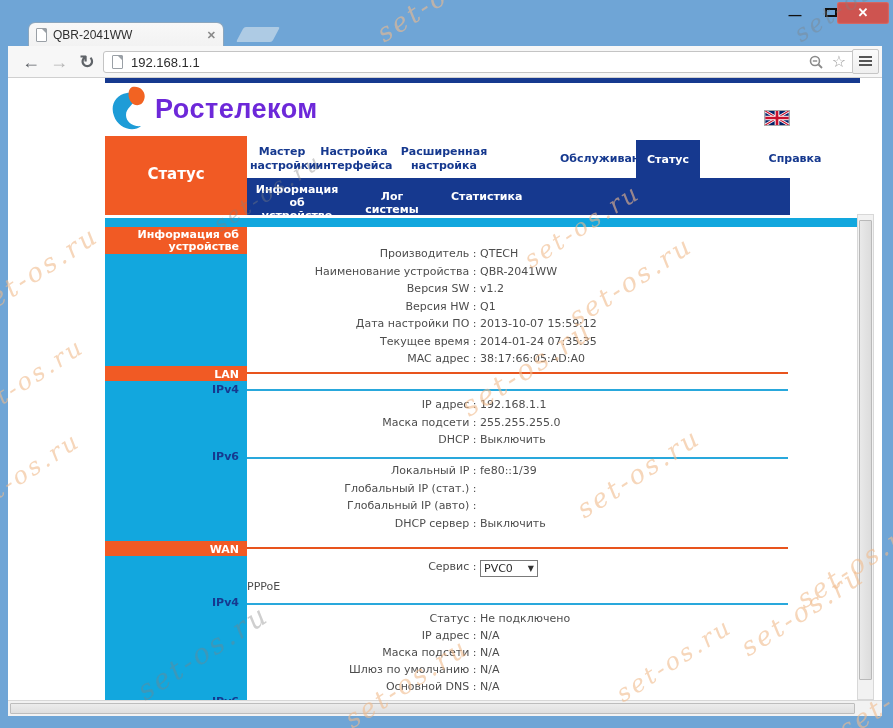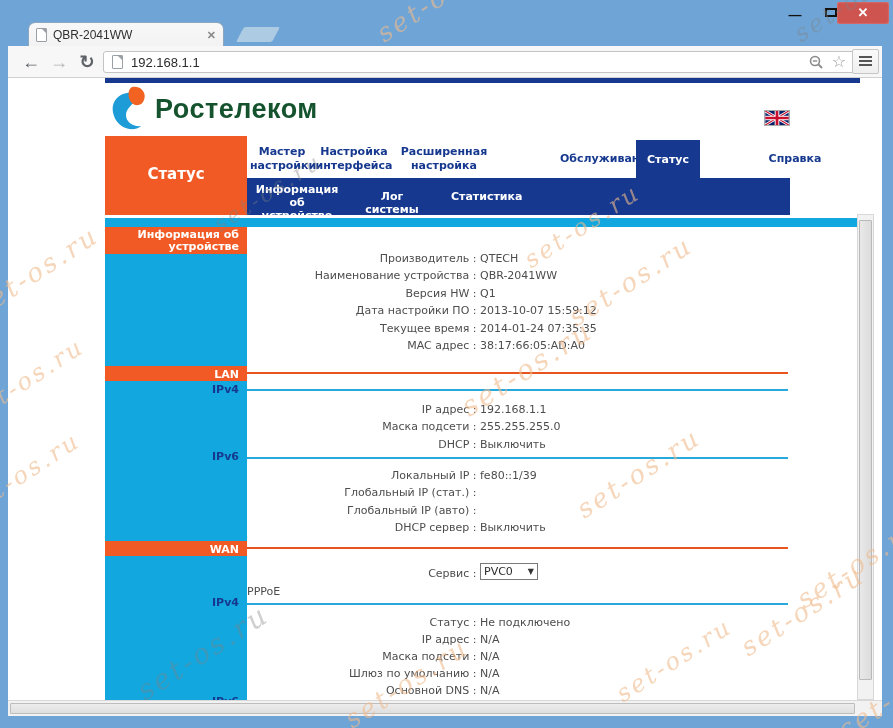--- a/index.html
+++ b/index.html
@@ -35,21 +35,21 @@
   .urlbar { position:absolute; left:95px; top:5px; width:752px; height:22px; background:#fff;
             border:1px solid #C4C4C4; border-radius:3px; display:flex; align-items:center; padding:0 8px; gap:8px; }
   .url-text { flex:1; font-size:13px; color:#2B2B2B; }
   .menu-btn { position:absolute; right:3px; top:3px; width:27px; height:25px; border:1px solid #C6C6C6;
               border-radius:2px; background:linear-gradient(#FBFBFB,#EFEFEF); padding:6px 6px; cursor:pointer; }
   .menu-btn i { display:block; height:2px; background:#555; margin-bottom:2px; }
   
   .viewport { position:absolute; left:8px; top:78px; width:874px; height:622px; background:#fff; overflow:hidden; }
   .topline { position:absolute; left:97px; top:0; width:755px; height:5px; background:#16398F; }
   .logo { position:absolute; left:100px; top:8px; display:flex; align-items:center; gap:7px; }
-  .logo-text { font-size:27px; font-weight:bold; color:#14532d; letter-spacing:0.5px; }
+  .logo-text { font-size:27px; font-weight:bold; color:#6d28d9; letter-spacing:0.5px; }
   .flag { position:absolute; left:756px; top:32px; width:26px; height:16px; border:1px solid #AAA; }
   
   .nav-item { position:absolute; top:62px; height:38px; font-size:11px; font-weight:bold; color:#16398F;
               text-align:center; line-height:14px; padding-top:5px; cursor:pointer;
               font-family:"DejaVu Sans", sans-serif; }
   .nav-item.active { background:#16398F; color:#fff; height:75px; padding-top:13px; }
   .subnav { position:absolute; left:239px; top:100px; width:543px; height:37px; background:#16398F; }
   .subnav-item { position:absolute; color:#fff; font-size:11px; font-weight:bold; text-align:center;
                  cursor:pointer; font-family:"DejaVu Sans", sans-serif; line-height:13px; }
   .cyanband { position:absolute; left:97px; top:140px; width:753px; height:9px; background:#12A7DE; }
@@ -58,21 +58,21 @@
   .sb-orange { position:absolute; left:0; width:142px; background:#F15A24; color:#fff; font-weight:bold;
                font-size:11px; text-align:right; padding:2px 8px 0 0; font-family:"DejaVu Sans", sans-serif; line-height:12px; }
   .sb-label { position:absolute; left:0; width:142px; color:#16398F; font-weight:bold; font-size:11px;
               text-align:right; padding-right:8px; font-family:"DejaVu Sans", sans-serif; }
   
   .hr { position:absolute; left:239px; width:541px; height:2px; }
   .hr.orange { background:#E8541D; }
   .hr.cyan { background:#29A8DC; }
   .rows { position:absolute; left:239px; width:545px; font-family:"DejaVu Sans", sans-serif;
           font-size:11px; color:#4D4D4D; }
-  .row { display:flex; height:17.5px; align-items:flex-end; }
+  .row { display:flex; height:17.5px; align-items:flex-start; }
   .rows.tight .row { height:17px; }
   .lbl { width:233px; text-align:right; white-space:nowrap; }
   .lbl::after { content:"\00a0:\00a0"; }
   .val { white-space:nowrap; }
   .sel { display:inline-flex; align-items:center; justify-content:space-between; width:58px; height:17px;
          border:1px solid #7A7A7A; background:#fff; padding:0 3px; font-size:11px; color:#2B2B2B; cursor:pointer; }
   .sel .arr { font-size:8px; color:#333; }
   
   .vscroll { position:absolute; left:849px; top:136px; width:17px; height:486px; background:#F2F2F2; border:1px solid #D8D8D8; }
   .vthumb { position:absolute; left:1px; top:5px; width:13px; height:460px; background:linear-gradient(90deg,#E9E9E9,#DCDCDC);
@@ -171,20 +171,24 @@
   </div>
 
   <div class="rows" style="top:169px">
     <div class="row">
         <span class="lbl">Производитель</span>
         <span class="val">QTECH</span>
       </div>
     <div class="row">
         <span class="lbl">Наименование устройства</span>
         <span class="val">QBR-2041WW</span>
+      </div>
+    <div class="row">
+        <span class="lbl">Версия SW</span>
+        <span class="val">v1.2</span>
       </div>
     <div class="row">
         <span class="lbl">Версия HW</span>
         <span class="val">Q1</span>
       </div>
     <div class="row">
         <span class="lbl">Дата настройки ПО</span>
         <span class="val">2013-10-07 15:59:12</span>
       </div>
     <div class="row">

